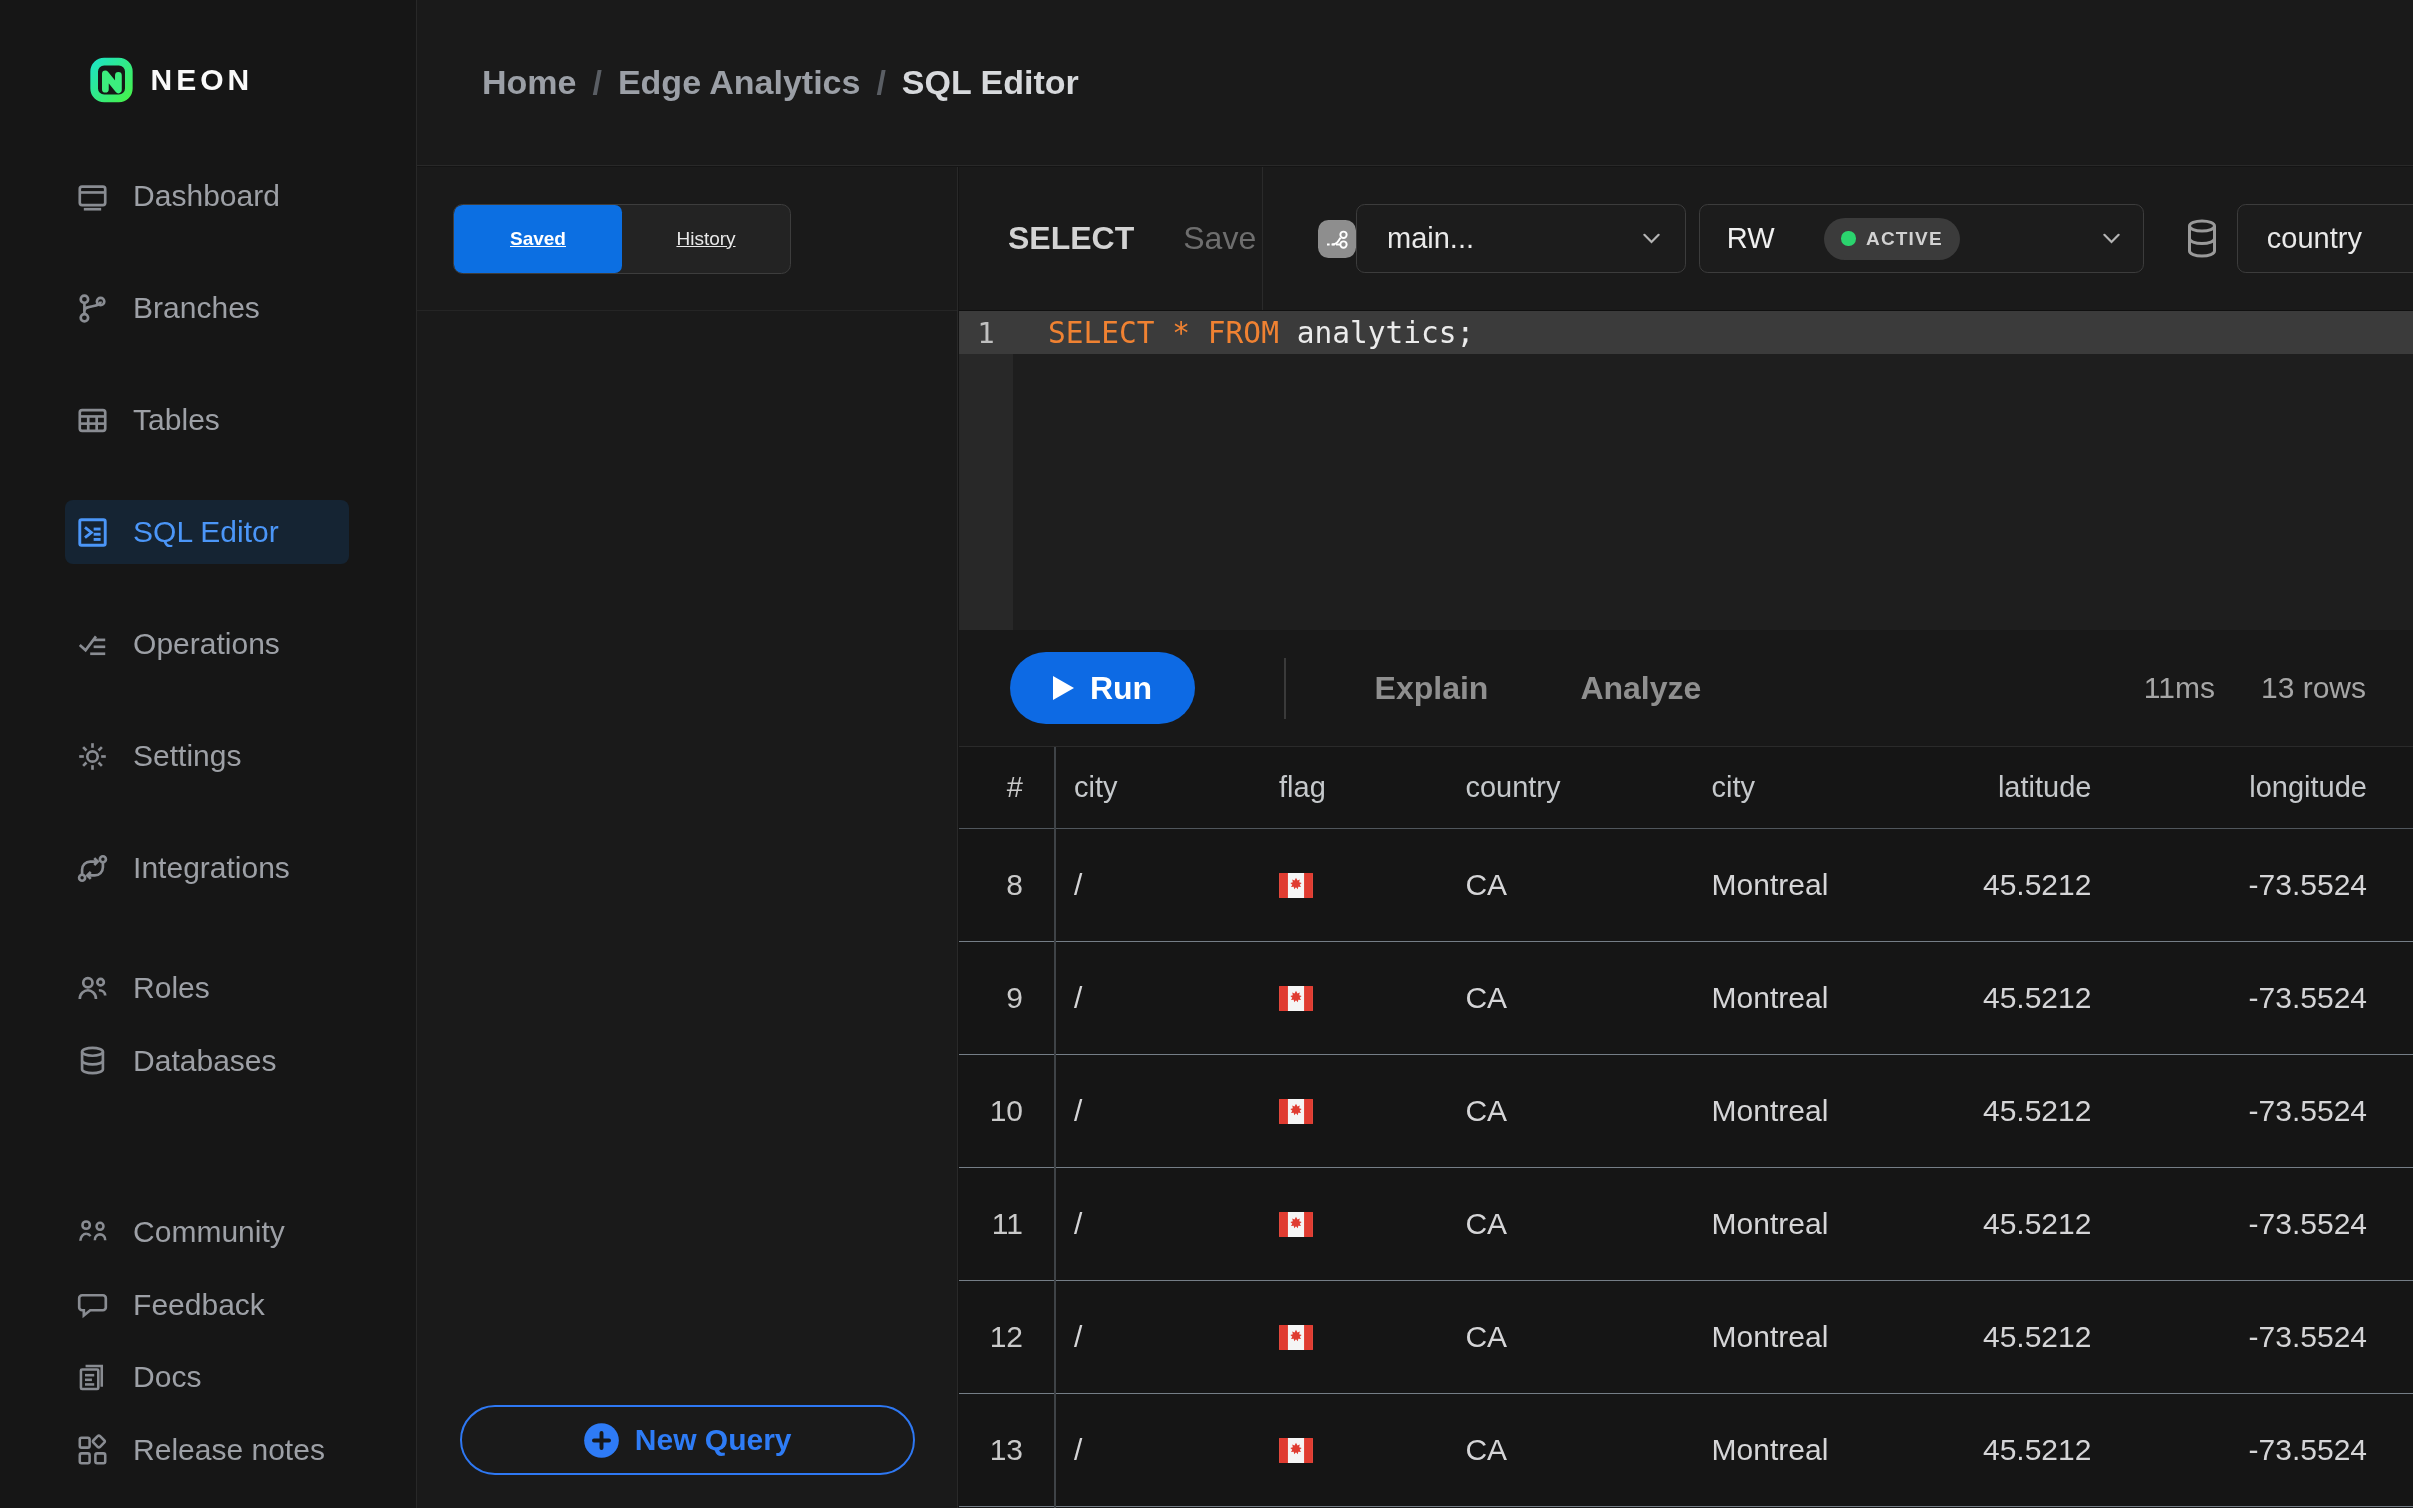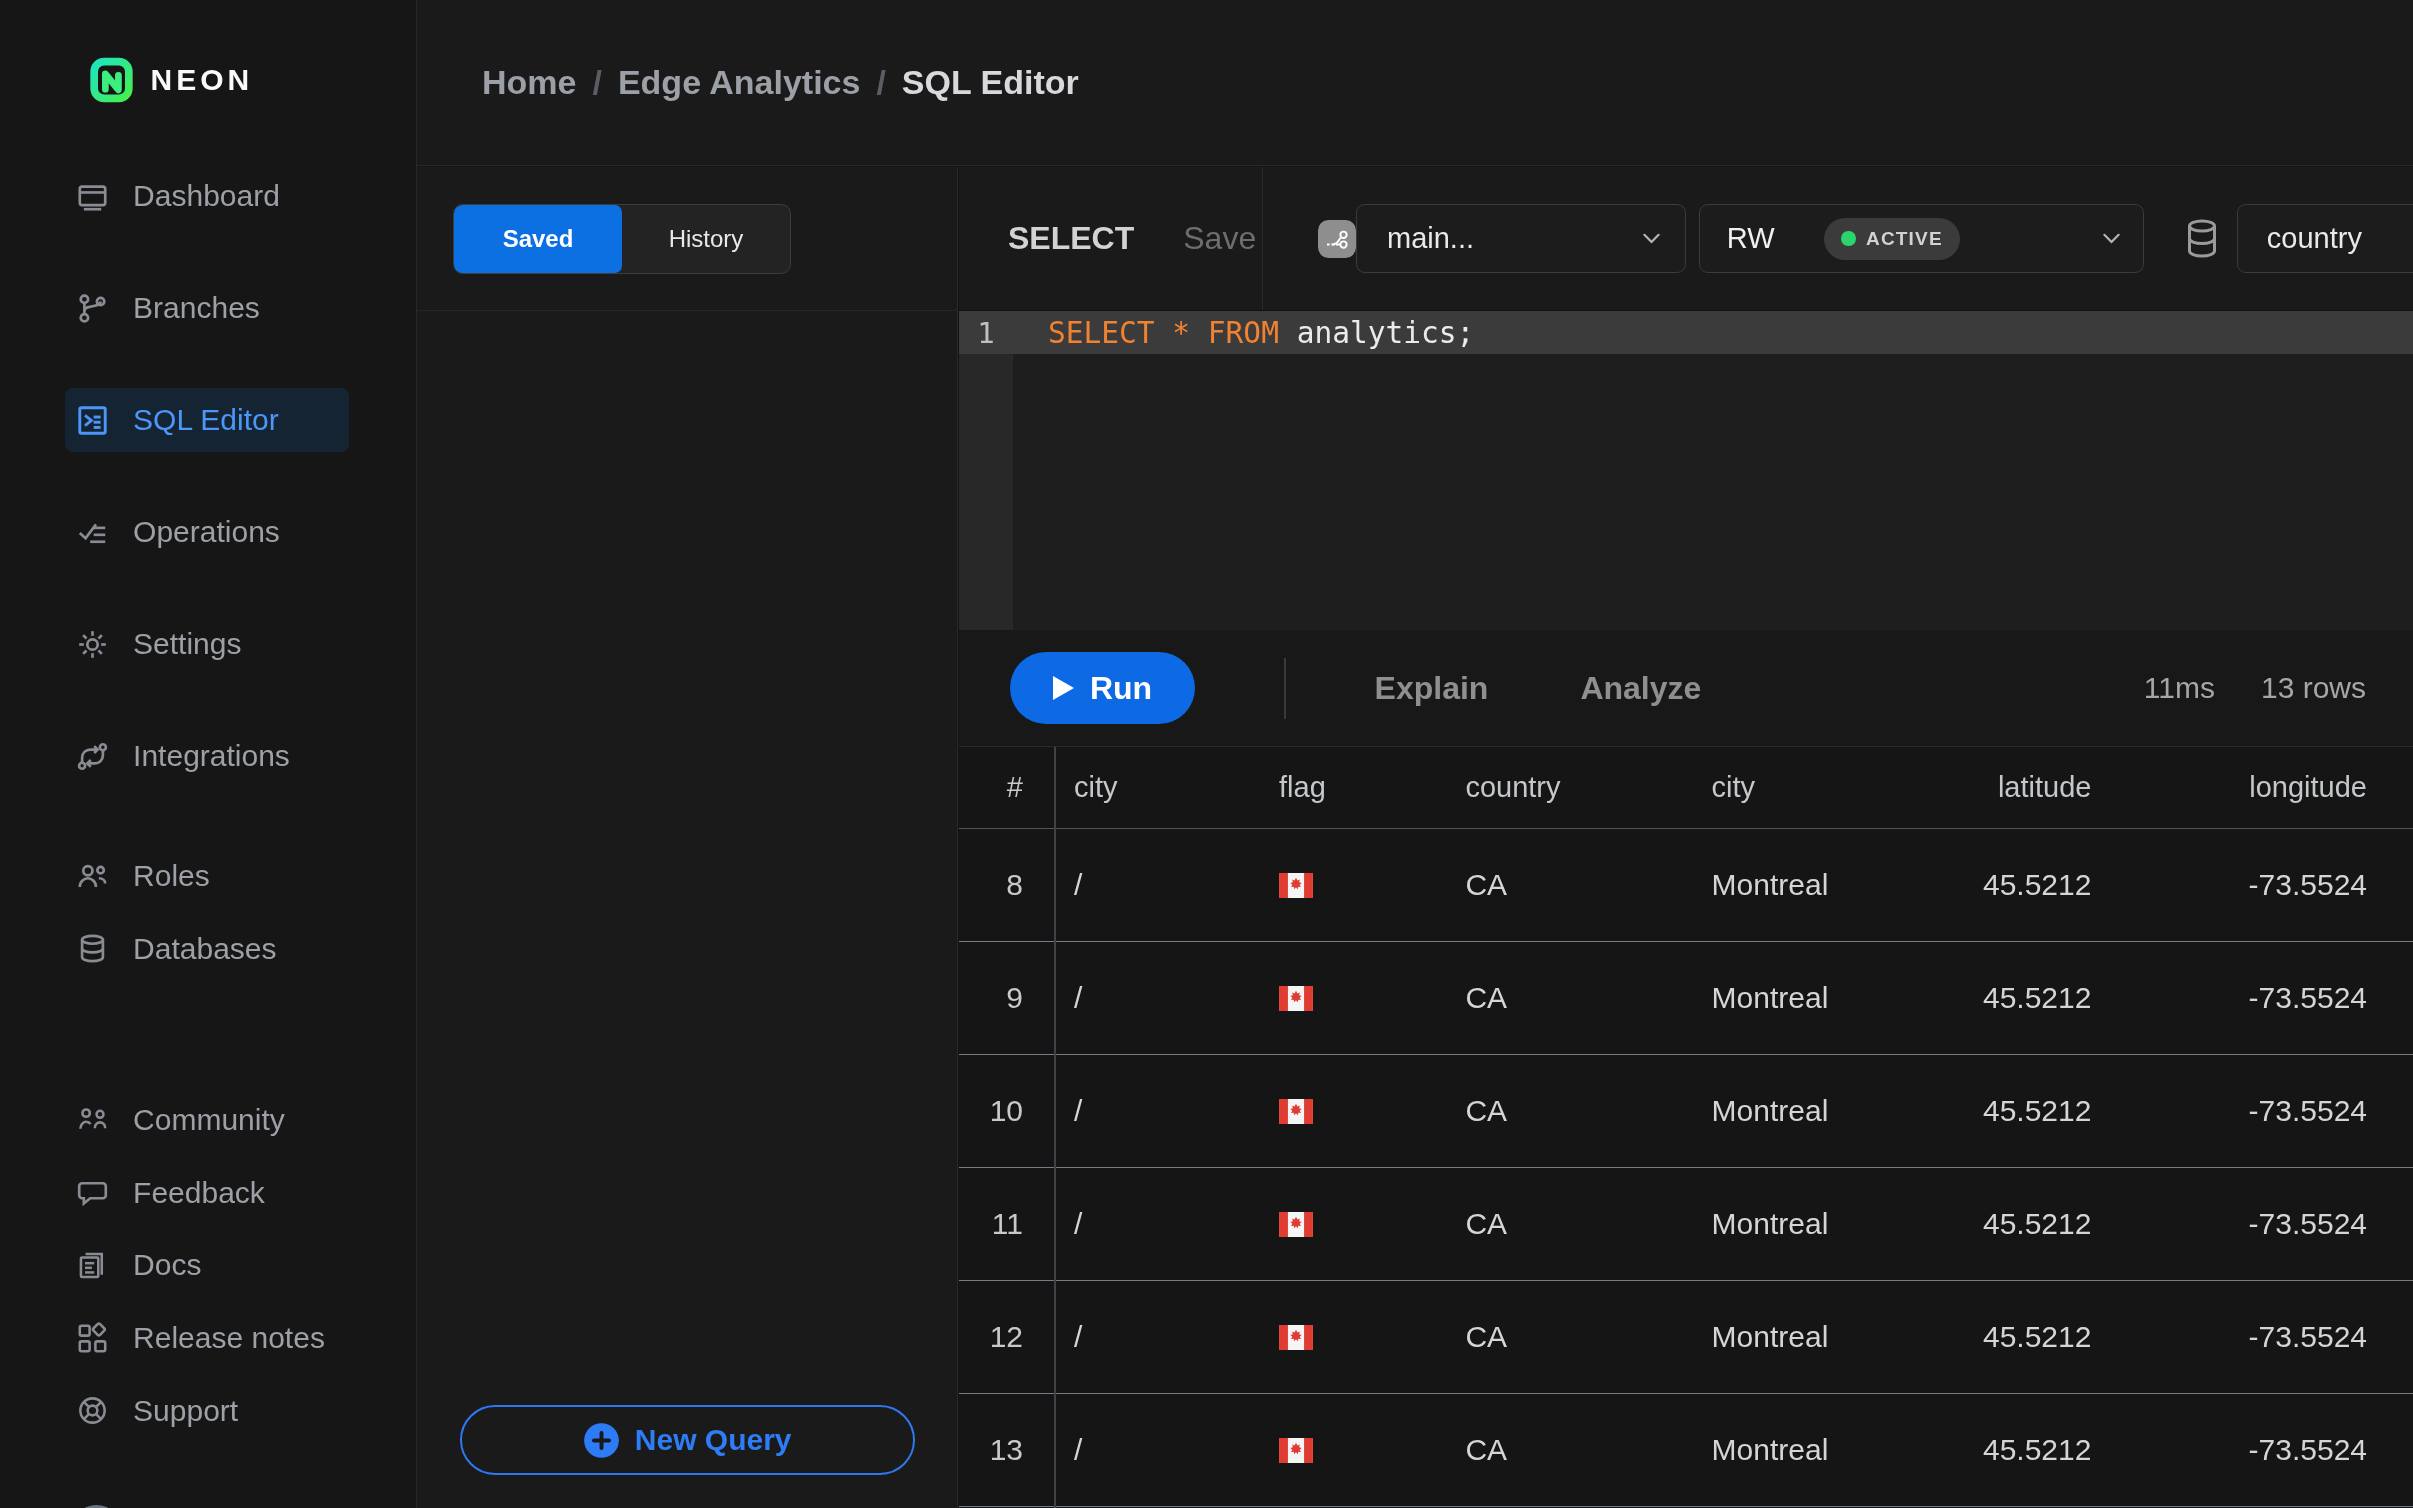--- a/index.html
+++ b/index.html
@@ -36,21 +36,21 @@
   
   .topbar { position:absolute; left:417px; top:0; width:1997px; height:166px; background:#1a1a1a; border-bottom:0.8px solid #292929; display:flex; align-items:center; padding-left:65px; }
   .crumb { font-size:34px; font-weight:bold; color:#9b9fa6; cursor:pointer; }
   .crumb.current { color:#d7d9dc; cursor:default; }
   .crumb-sep { font-size:34px; font-weight:bold; color:#5a5e64; margin:0 16px; }
 
   
   .queries-panel { position:absolute; left:417px; top:167px; width:541px; height:1342px; background:#1a1a1a; border-right:0.8px solid #292929; }
   .queries-header { height:144px; border-bottom:0.8px solid #252525; display:flex; align-items:center; }
   .toggle { margin-left:36px; width:338px; height:70px; border:1.6px solid #3d3d3d; border-radius:9.6px; background:#232323; display:flex; overflow:hidden; }
-  .toggle-opt { flex:1; display:flex; align-items:center; justify-content:center; font-size:24px; cursor:pointer; }
+  .toggle-opt { flex:1; display:flex; align-items:center; justify-content:center; font-size:19px; cursor:pointer;text-decoration:underline; }
   .toggle-opt.on { background:#0c6fe2; color:#ffffff; font-weight:600; border-radius:7.2px; }
   .toggle-opt.off { color:#e9e9e9; }
   .new-query { position:absolute; left:43px; top:1238px; width:455px; height:70px; border:2px solid #2e78f3; border-radius:37px; color:#2e7cf6; font-size:30px; font-weight:bold; display:flex; align-items:center; justify-content:center; gap:14.4px; background:transparent; cursor:pointer; }
 
   
   .editor { position:absolute; left:959px; top:167px; width:1455px; height:1342px; background:#191919; }
   .editor-toolbar { height:144px; background:#1a1a1a; border-bottom:0.8px solid #101010; display:flex; align-items:center; }
   .tb-left { width:304px; height:100%; display:flex; align-items:center; border-right:0.8px solid #2a2a2a; padding-left:49px; flex:none; }
   .stmt { color:#d3d3d3; font-size:32px; font-weight:bold; }
   .save-btn { color:#6e6e6e; font-size:32px; margin-left:49px; cursor:pointer; }
@@ -139,20 +139,32 @@
           <svg width="37" height="37" viewBox="0 0 32 32" fill="none" stroke-width="2.3">
               <circle cx="9" cy="8" r="3.2"></circle>
               <circle cx="9" cy="24" r="3.2"></circle>
               <circle cx="23" cy="10" r="3.2"></circle>
               <path d="M9 11.2v9.6"></path>
               <path d="M9 18c0-5.5 14-2.5 14-8"></path>
             </svg>
         </span>
         <span class="nlabel">Branches</span>
       </div>
+      <div class="nav-item">
+        <span class="nicon">
+          <svg width="37" height="37" viewBox="0 0 32 32" fill="none" stroke-width="2.3">
+              <rect x="5" y="7" width="22" height="18" rx="2"></rect>
+              <path d="M5 12.5h22"></path>
+              <path d="M12.3 12.5V25"></path>
+              <path d="M19.6 12.5V25"></path>
+              <path d="M5 18.7h22"></path>
+            </svg>
+        </span>
+        <span class="nlabel">Tables</span>
+      </div>
       <div class="nav-item active">
         <span class="nicon">
           <svg width="37" height="37" viewBox="0 0 32 32" fill="none" stroke-width="2.5">
               <rect x="5" y="5" width="22" height="22" rx="1.5"></rect>
               <path d="M9.5 11.5l5.5 4.5-5.5 4.5"></path>
               <path d="M17 13h6"></path>
               <path d="M17 17.5h6"></path>
               <path d="M17 22h6"></path>
             </svg>
         </span>

